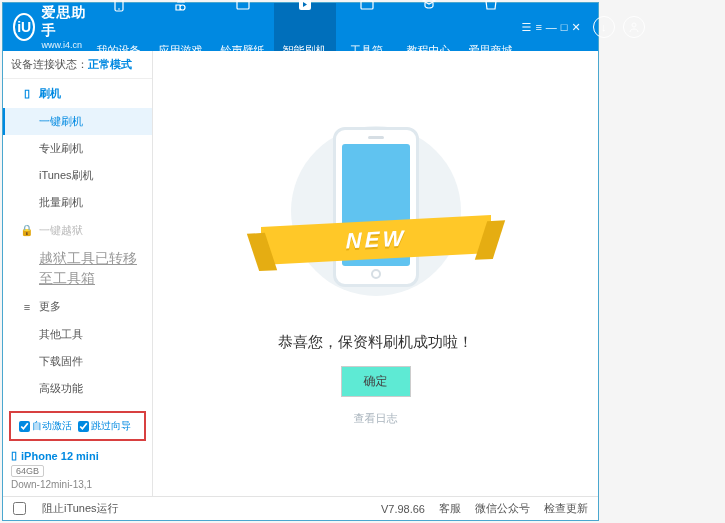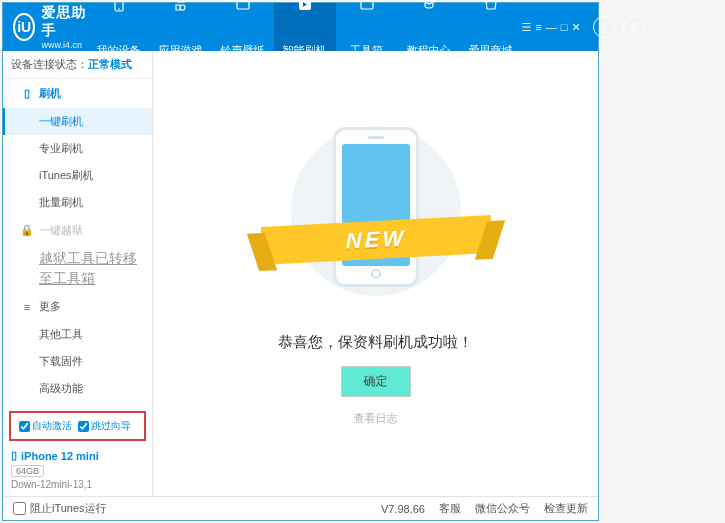--- a/index.html
+++ b/index.html
@@ -52,21 +52,21 @@
 .ribbon::before, .ribbon::after { content: ""; position: absolute; top: 6px; width: 18px; height: 38px; background: #e5ad12; }
 .ribbon::before { left: -8px; transform: skewX(18deg); }
 .ribbon::after { right: -8px; transform: skewX(-18deg); }
 .ribbon span { font-weight: 900; font-size: 22px; letter-spacing: 3px; color: #fff; text-shadow: 0 2px 0 #e5ad12; font-style: italic; }
 .msg { margin-top: 32px; font-size: 15px; color: #333; }
 .btn { margin-top: 14px; border: 1px solid #ccc; background: #5eead4; padding: 6px 22px; font-size: 12px; color: #444; cursor: pointer; }
 .link { margin-top: 14px; font-size: 11px; color: #a9b4bd; cursor: pointer; }
 
 
 .status { height: 24px; border-top: 1px solid #e3e3e3; display: flex; align-items: center; font-size: 11px; color: #555; padding: 0 10px; }
-.status label { display: flex; gap: 4px; align-items: center; cursor: pointer; }
+.status label { display: flex; gap: 16px; align-items: center; cursor: pointer; }
 .status .sp { flex: 1; }
 .status .r { margin-left: 14px; cursor: pointer; }
 </style>
 </head>
 <body>
 
 <div class="window">
 
   <div class="titlebar">
     <div class="logo-wrap">

